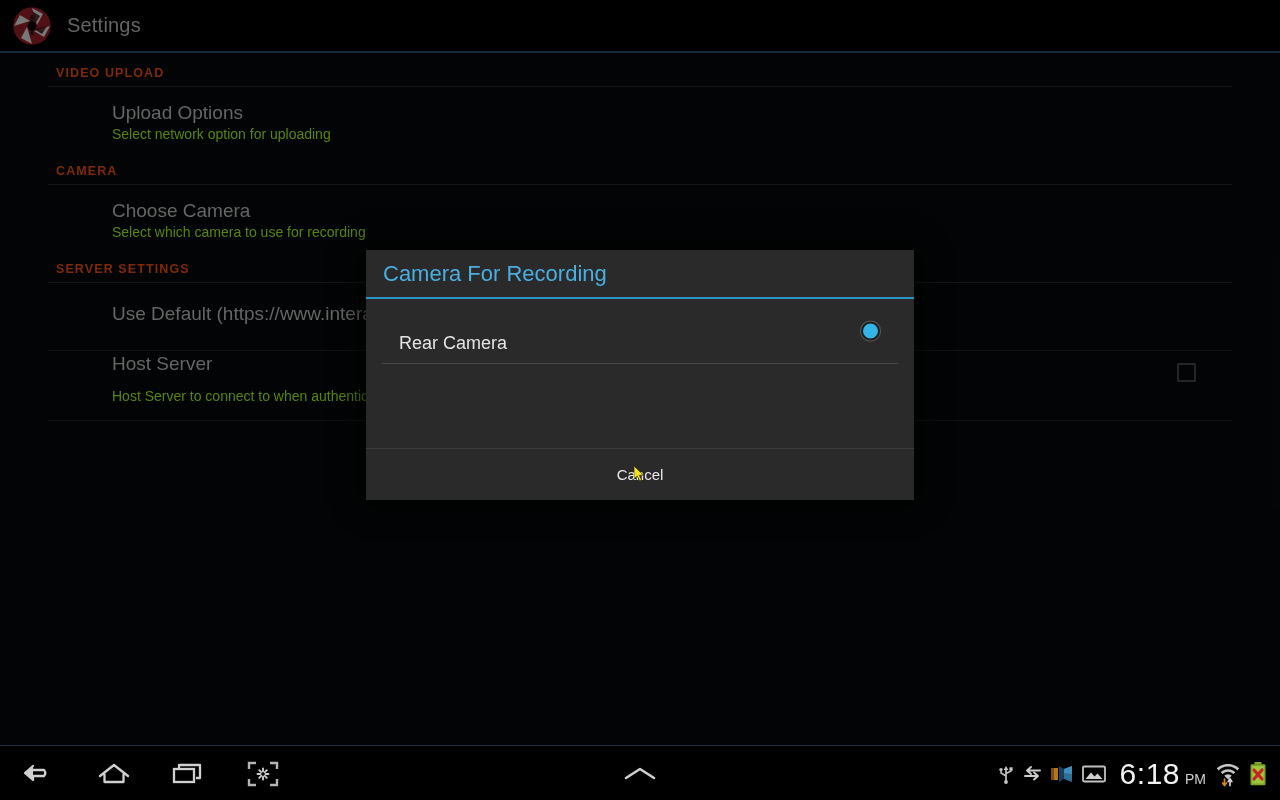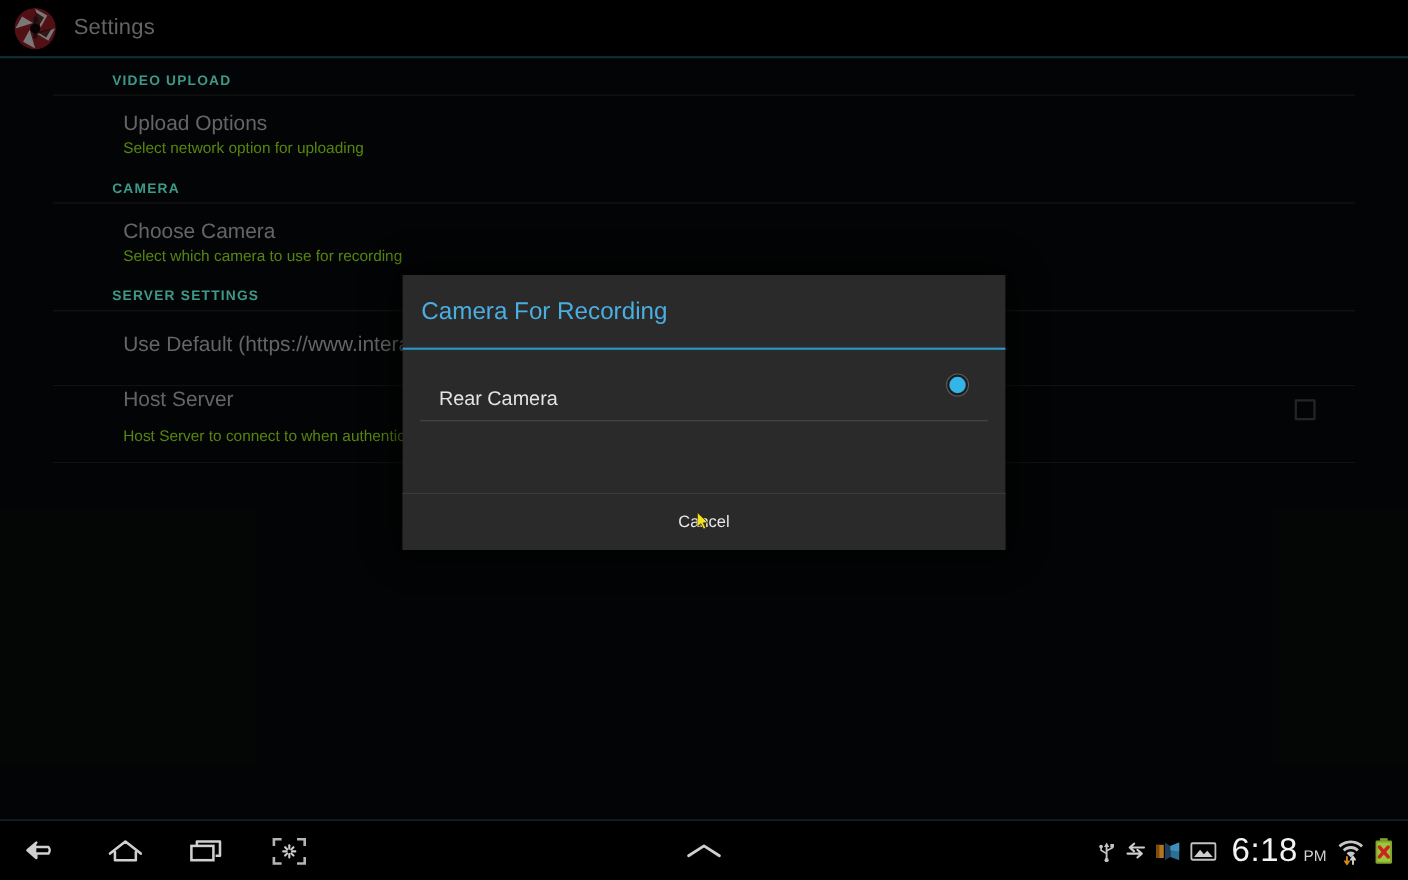--- a/index.html
+++ b/index.html
@@ -42,22 +42,21 @@
     position: absolute; left: 0; top: 55px;
     width: 1280px; height: 690px;
     background: #060708;
   }
   .section-header {
     position: absolute;
     left: 56px;
     font-size: 12.5px;
     font-weight: bold;
     letter-spacing: 1.1px;
-    color: #5eead4;
-    margin-left: 46px;
+    color: #c2410c;
   }
   .section-rule {
     position: absolute;
     left: 48px; width: 1184px; height: 1px;
     background: #232323;
   }
   .row-title {
     position: absolute;
     left: 112px;
     font-size: 19px;
@@ -92,21 +91,21 @@
     pointer-events: none;
   }
   #dialog {
     position: absolute;
     left: 366px; top: 250px;
     width: 548px; height: 250px;
     background: #2a2a2a;
     box-shadow: 0 0 24px 6px rgba(0,0,0,0.75);
   }
   #dialog-titlebar {
-    height: 68px;
+    height: 49px;
     border-bottom: 2px solid #2a94c4;
     display: flex; align-items: center;
   }
   #dialog-title {
     margin-left: 17px;
     font-size: 22px;
     color: #4aaee0;
   }
   .dlg-option {
     position: relative;

